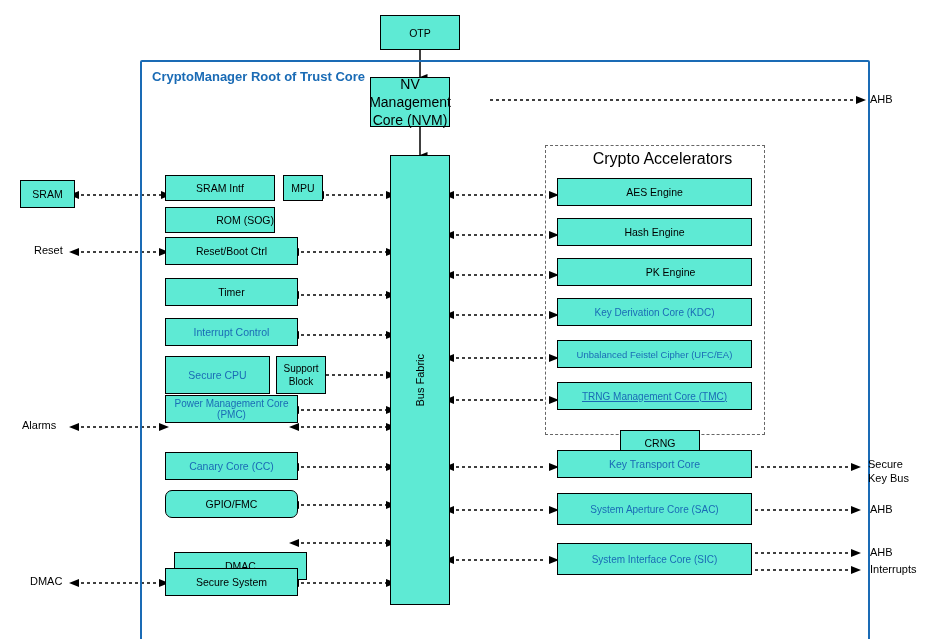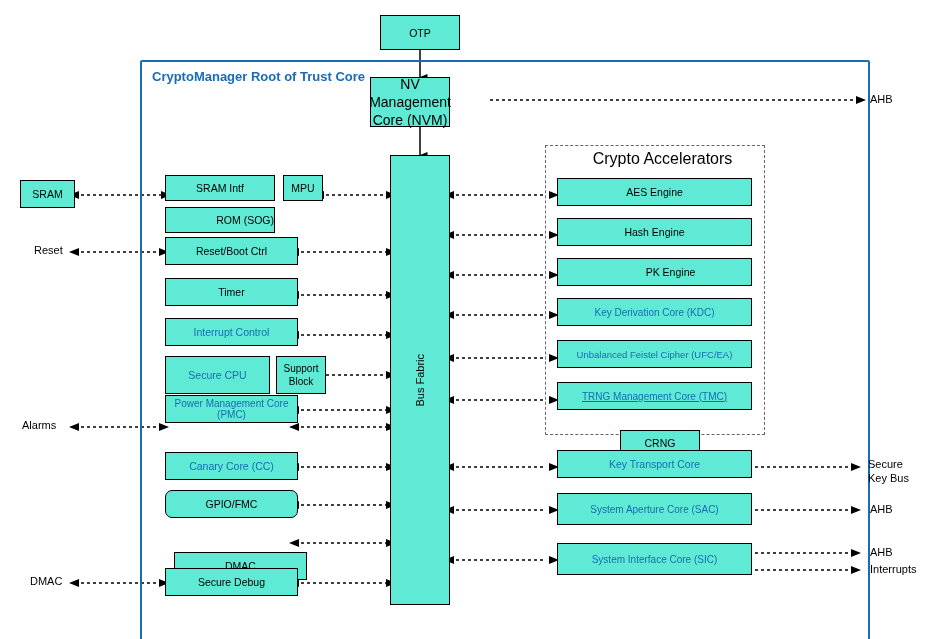--- a/index.html
+++ b/index.html
@@ -287,21 +287,21 @@
 
   <div class="block black-text" style="left:165px; top:552px; width:133px; height:28px;margin-left:9px;">
     <span>DMAC</span>
   </div>
 
   <div class="label" style="left:30px; top:575px;">
     <span>DMAC</span>
   </div>
 
   <div class="block black-text" style="left:165px; top:568px; width:133px; height:28px;">
-    <span>Secure Debug</span>
+    <span>Secure System</span>
   </div>
 
   <div class="dashed-box" style="left:545px; top:145px; width:220px; height:290px;">
   </div>
 
   <div class="section-title" style="left:570px; top:150px; width:185px;">
     <span>Crypto Accelerators</span>
   </div>
 
   <div class="block black-text" style="left:557px; top:178px; width:195px; height:28px;">

